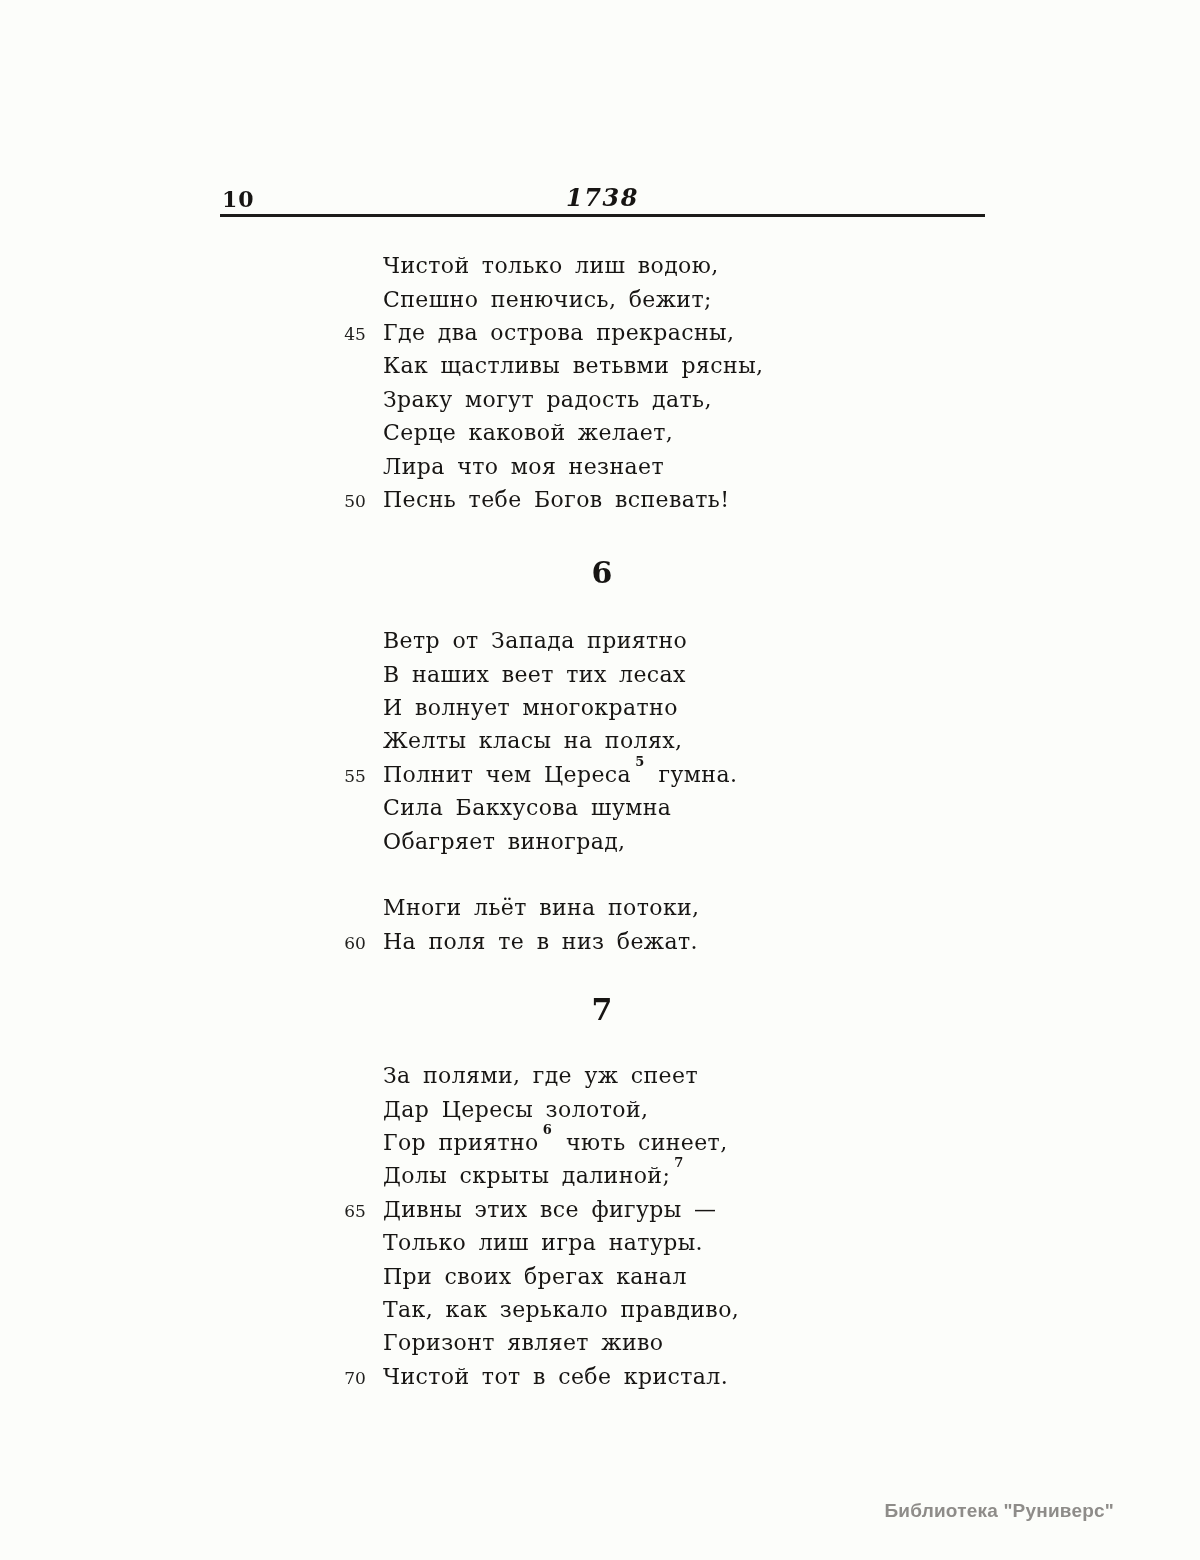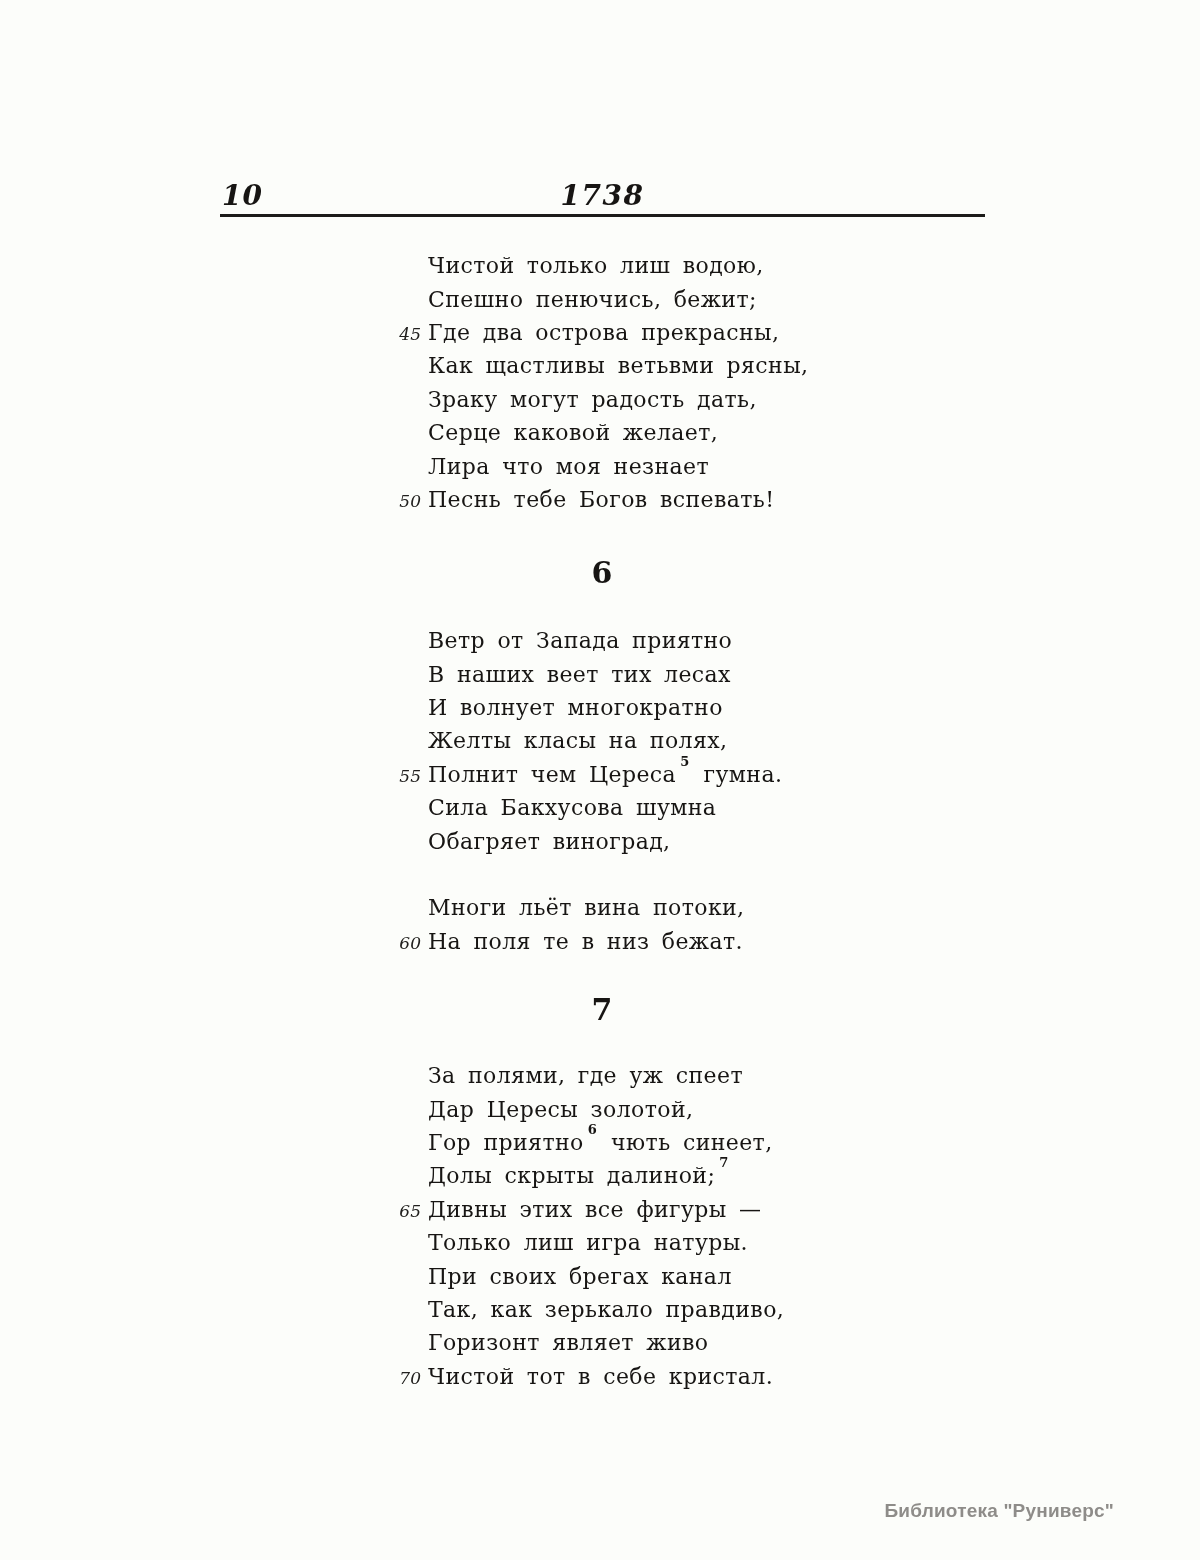--- a/index.html
+++ b/index.html
@@ -11,37 +11,37 @@
   }
   .page{position:relative;width:1200px;height:1560px;overflow:hidden;background:#fcfdfa;}
   .header{
     margin:184px 215px 0 220px;
     position:relative;
     height:30px;
     border-bottom:3px solid #1c1b19;
   }
   .pagenum{
     position:absolute;left:2px;bottom:2px;
-    font-style:italic;font-weight:bold;font-size:28px;letter-spacing:1px;
+    font-weight:bold;font-size:22px;letter-spacing:1px;
   }
   .year{
     position:absolute;left:0;right:0;bottom:2px;text-align:center;
-    font-style:italic;font-weight:bold;font-size:28px;letter-spacing:1.5px;
-  }
-  .stanza{display:block;padding-left:45px;}
+    font-style:italic;font-weight:bold;font-size:24px;letter-spacing:1.5px;
+  }
+  .stanza{display:block;}
   .stanza-1{margin-top:32px;}
   .stanza-6{margin-top:33px;}
   .stanza-7{margin-top:31px;}
   .verse-line{
     display:flex;align-items:center;
     margin-left:334px;height:33.4px;
   }
   .lnum{
-    width:42px;flex:0 0 42px;text-align:right;
-    font-size:17px;color:#21201e;padding-top:3px;font-style:italic;
+    width:42px;flex:0 0 42px;text-align:center;
+    font-size:17px;color:#21201e;padding-top:3px;
   }
   .vtext{
     margin-left:7px;
     font-size:22px;letter-spacing:0.4px;word-spacing:5px;
     white-space:pre;
   }
   .vtext sup{
     font-size:13px;letter-spacing:0;word-spacing:0;
     position:relative;top:-8px;margin:0 2px 0 4px;font-weight:bold;
   }

